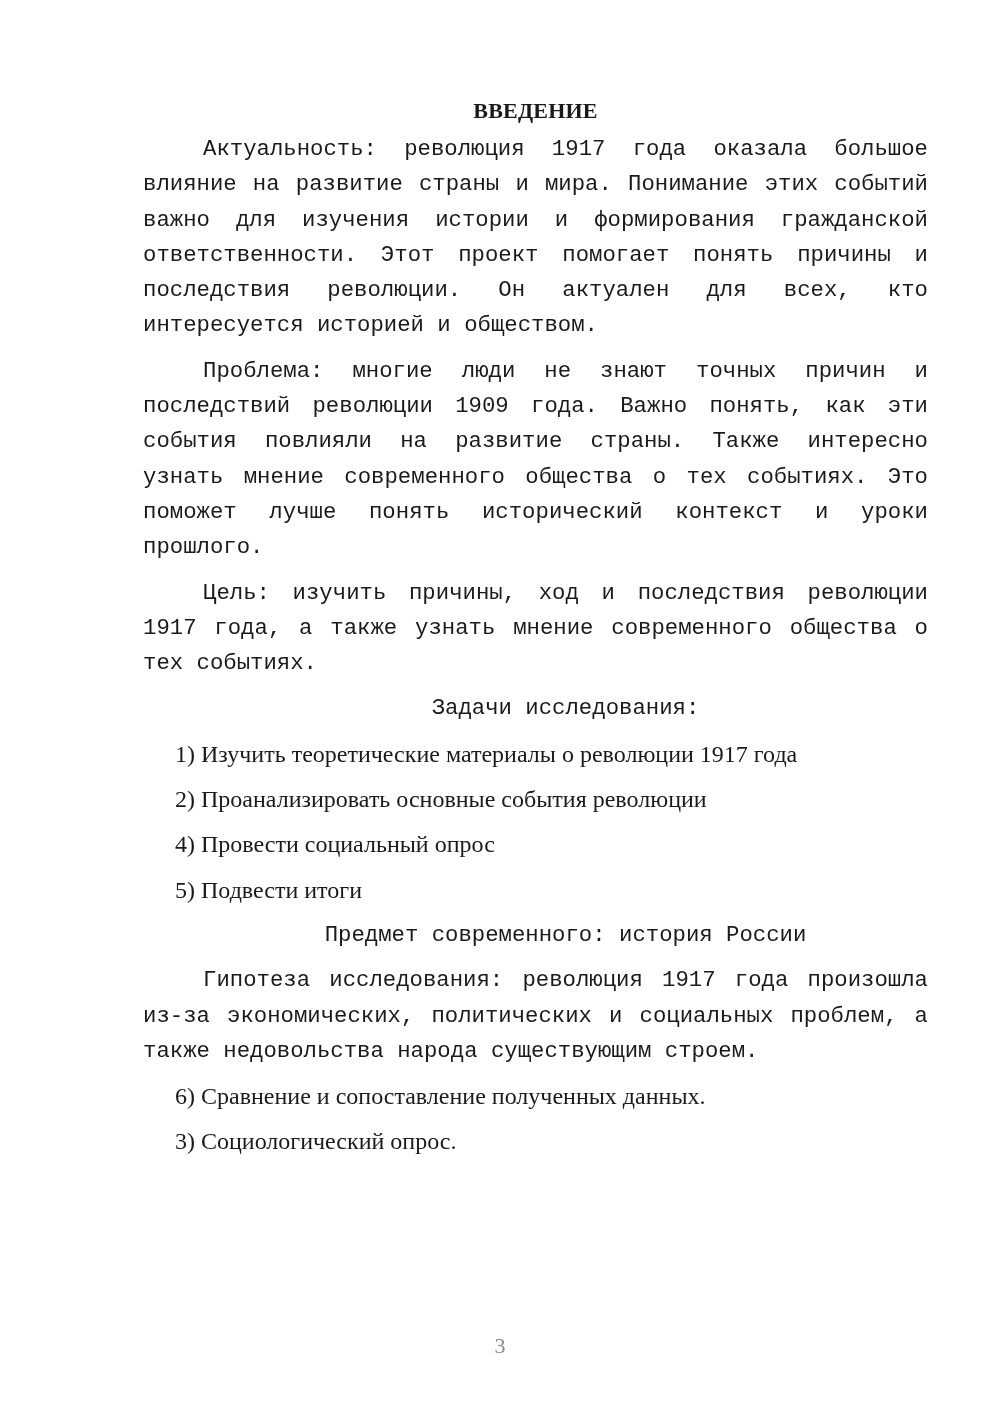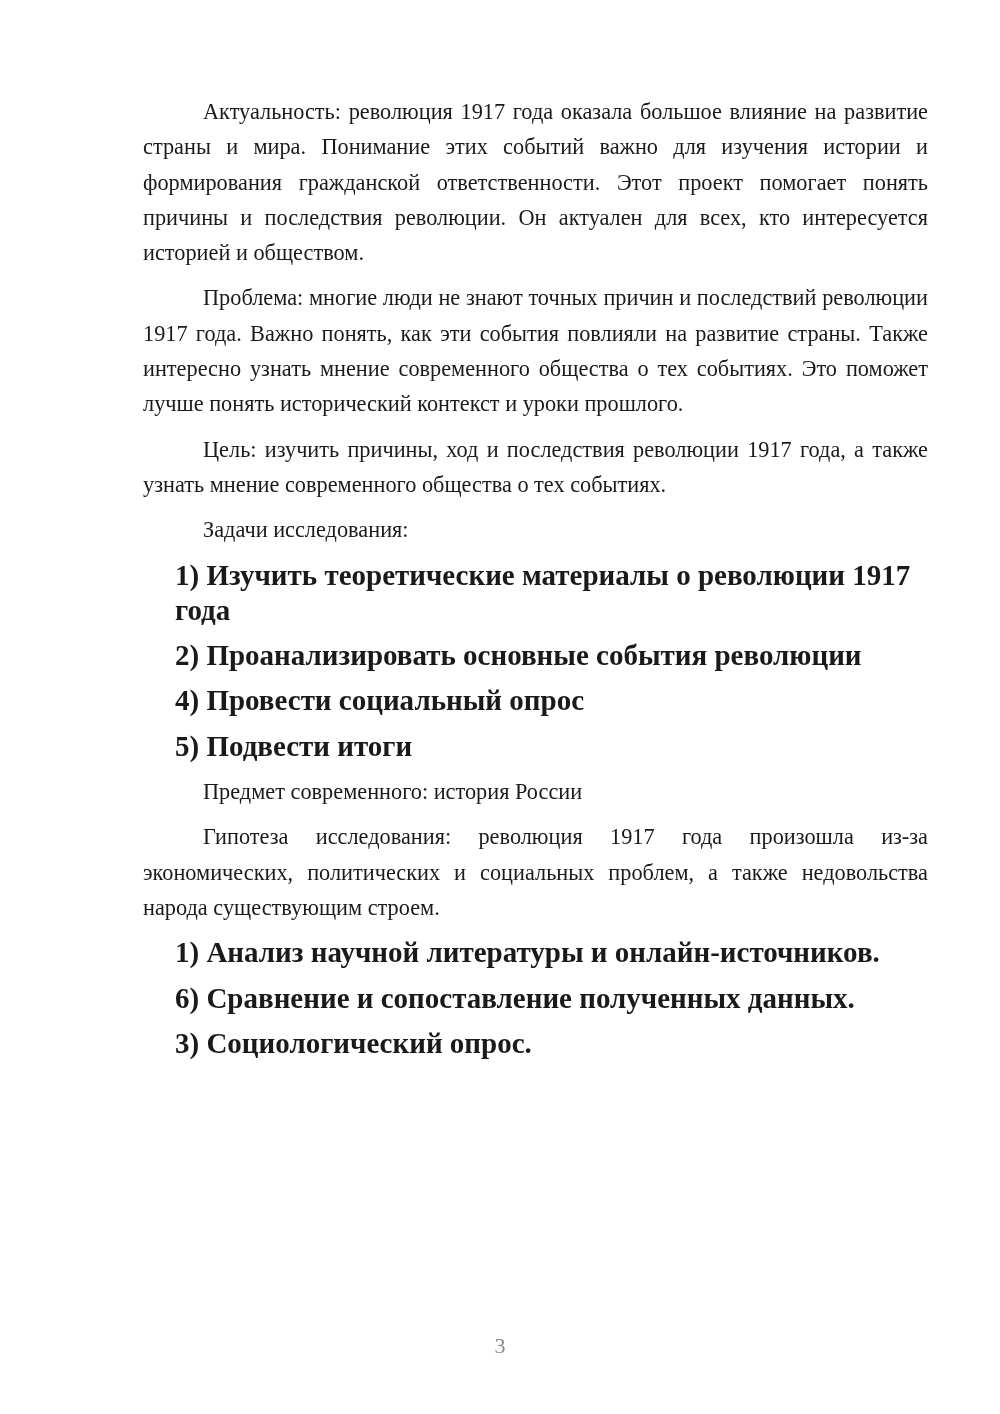--- a/index.html
+++ b/index.html
@@ -28,68 +28,68 @@
     line-height: 34px;
     margin: 0 0 4px 0;
     letter-spacing: 0.2px;
   }
   .para {
     font-size: 22.3px;
     line-height: 35.3px;
     text-align: justify;
     text-indent: 60px;
     margin: 0 0 10px 0;
+    font-family: Liberation Mono, monospace;
   }
   .para.single {
-    text-align: left;
+    text-align: center;
   }
   .list-item {
-    font-size: 29px;
+    font-size: 24px;
     line-height: 35.3px;
     margin: 0 0 10px 0;
     padding-left: 32px;
-    font-weight: bold;
   }
   .page-number {
     position: absolute;
     top: 1331px;
     left: 0;
     width: 1000px;
     text-align: center;
     font-size: 22px;
     line-height: 30px;
     color: #8a8a8a;
   }
 </style>
 </head>
 <body>
 
 <div class="page">
+  <div class="title">ВВЕДЕНИЕ</div>
 
   <p class="para">Актуальность: революция 1917 года оказала большое влияние на развитие страны и мира. Понимание этих событий важно для изучения истории и формирования гражданской ответственности. Этот проект помогает понять причины и последствия революции. Он актуален для всех, кто интересуется историей и обществом.</p>
 
-  <p class="para">Проблема: многие люди не знают точных причин и последствий революции 1917 года. Важно понять, как эти события повлияли на развитие страны. Также интересно узнать мнение современного общества о тех событиях. Это поможет лучше понять исторический контекст и уроки прошлого.</p>
+  <p class="para">Проблема: многие люди не знают точных причин и последствий революции 1909 года. Важно понять, как эти события повлияли на развитие страны. Также интересно узнать мнение современного общества о тех событиях. Это поможет лучше понять исторический контекст и уроки прошлого.</p>
 
   <p class="para">Цель: изучить причины, ход и последствия революции 1917 года, а также узнать мнение современного общества о тех событиях.</p>
 
   <p class="para single">Задачи исследования:</p>
 
   <div>
     <div class="list-item">1) Изучить теоретические материалы о революции 1917 года</div>
     <div class="list-item">2) Проанализировать основные события революции</div>
     <div class="list-item">4) Провести социальный опрос</div>
     <div class="list-item">5) Подвести итоги</div>
   </div>
 
 
   <p class="para single">Предмет современного: история России</p>
 
   <p class="para">Гипотеза исследования: революция 1917 года произошла из-за экономических, политических и социальных проблем, а также недовольства народа существующим строем.</p>
 
 
   <div>
-    <div class="list-item">1) Анализ научной литературы и онлайн-источников.</div>
     <div class="list-item">6) Сравнение и сопоставление полученных данных.</div>
     <div class="list-item">3) Социологический опрос.</div>
   </div>
 </div>
 
 <div class="page-number">3</div>
 
 </body></html>

